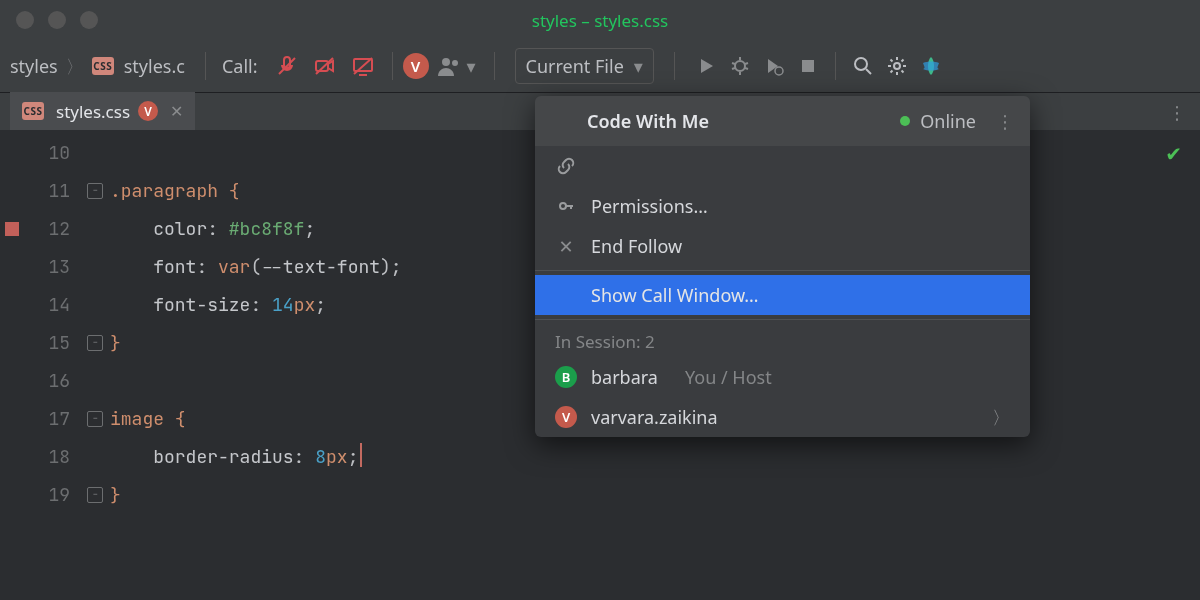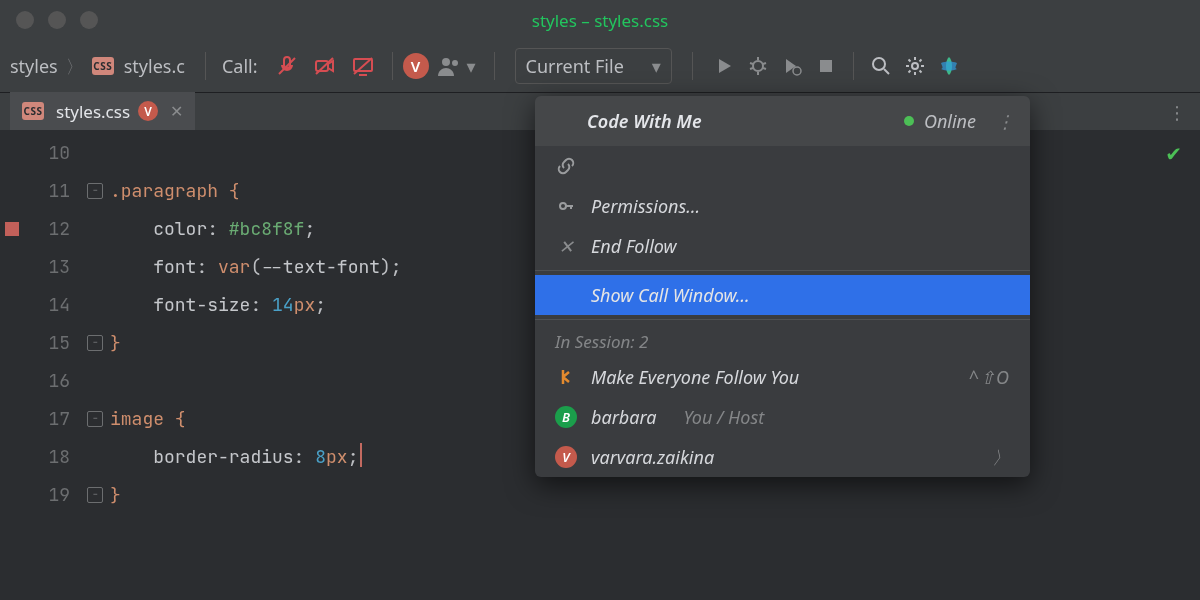--- a/index.html
+++ b/index.html
@@ -62,21 +62,21 @@
     margin-right:4px;
   }
   .sep{width:1px;height:28px;background:#555;margin:0 10px}
   .call-label{color:var(--text);margin:0 10px 0 6px}
   .tb-icon{width:26px;height:26px;display:inline-flex;align-items:center;justify-content:center;margin:0 6px}
   .avatar{width:26px;height:26px;border-radius:50%;display:inline-flex;align-items:center;justify-content:center;font-weight:600;font-size:15px}
   .avatar.v{background:var(--icon-v);color:#fff}
   .avatar.b{background:var(--icon-b);color:#fff}
   .people{display:inline-flex;align-items:center;color:var(--icon-dim);gap:4px;margin:0 8px}
   .run-combo{
-    display:inline-flex;align-items:center;gap:28px;
+    display:inline-flex;align-items:center;gap:10px;
     height:34px;border:1px solid #555;border-radius:4px;
     padding:0 10px;margin:0 10px;color:var(--text);
   }
   .right-tools{position:absolute;right:10px;display:flex;align-items:center}
   .tb-btn{color:var(--icon-dim);width:34px;height:34px;display:inline-flex;align-items:center;justify-content:center}
   
   .tabs{height:38px;background:var(--bg-toolbar);display:flex;align-items:center;padding-left:10px;border-bottom:1px solid #1e1f22}
   .tab{display:flex;align-items:center;gap:8px;height:38px;padding:0 12px;background:#4a4c4f;color:#e2e4e8;font-size:17px;border-bottom:2px solid #3a8de0;position:relative}
   .tab .avatar{width:20px;height:20px;font-size:12px}
   .tab .close{color:#8a8c8e;font-size:16px;margin-left:4px}
@@ -106,21 +106,20 @@
   .caret{display:inline-block;width:2px;height:24px;background:#c36a60;margin-left:2px;position:relative;top:4px}
   
   .check{position:absolute;right:18px;top:140px;color:#4cbf56;font-size:20px}
   
   .popup{
     position:absolute;left:535px;top:96px;width:495px;
     background:var(--bg-popup);border-radius:6px;
     box-shadow:0 8px 28px rgba(0,0,0,.6);
     overflow:hidden;
     font-size:18px;
-    font-style:italic;
   }
   .pop-header{
     display:flex;align-items:center;height:50px;padding:0 16px;
     background:var(--bg-popup-header);
   }
   .pop-title{flex:1;text-align:left;color:#e4e6ea;font-weight:600;padding-left:36px}
   .status{display:flex;align-items:center;gap:10px;color:var(--text)}
   .status-dot{width:10px;height:10px;border-radius:50%;background:var(--green-dot)}
   .kebab{color:var(--icon-dim);margin-left:20px;font-size:18px}
   .pop-item{display:flex;align-items:center;gap:14px;height:40px;padding:0 20px;color:var(--text-bright)}
@@ -351,29 +350,20 @@
     <span>End Follow</span>
   </div>
   <div class="pop-sep"></div>
   <div class="pop-item hl">
     <span class="ic"></span>
     <span>Show Call Window…</span>
   </div>
   <div class="pop-sep"></div>
   <div class="pop-heading">In Session: 2</div>
   <div class="pop-item">
-    <span class="ic orange">
-      <svg width="18" height="18" viewBox="0 0 18 18">
-          <path d="M6 2v14M6 9l6-5M6 9l6 5" fill="none" stroke="#e38a2e" stroke-width="2.5"></path>
-        </svg>
-    </span>
-    <span>Make Everyone Follow You</span>
-    <span class="shortcut">^⇧O</span>
-  </div>
-  <div class="pop-item">
     <span class="avatar b" style="width:22px;height:22px;font-size:13px">B</span>
     <span>barbara</span>
     <span class="role">You / Host</span>
   </div>
   <div class="pop-item">
     <span class="avatar v" style="width:22px;height:22px;font-size:13px">V</span>
     <span>varvara.zaikina</span>
     <span class="chev-r">〉</span>
   </div>
 </div>

